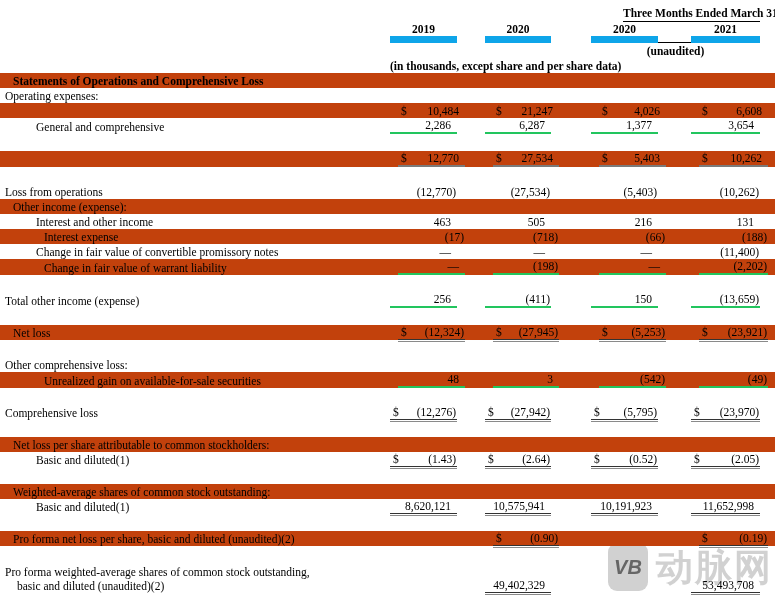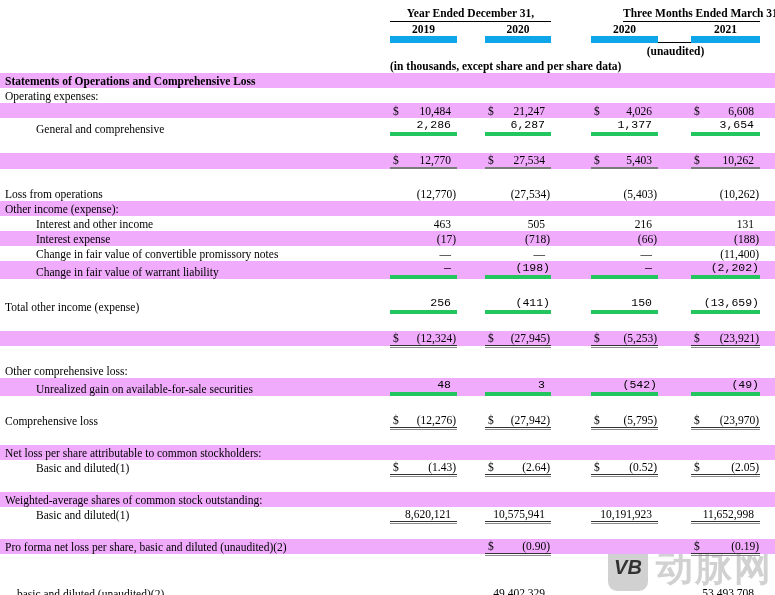--- a/index.html
+++ b/index.html
@@ -9,34 +9,34 @@
   }
   .content { position:relative; z-index:1; padding-top:6px; }
 
   .row {
     display:grid;
     grid-template-columns:390px 67px 28px 66px 40px 67px 33px 69px;
     align-items:end;
     min-height:15px; line-height:14px;
   }
   .hdr { min-height:15px; }
-  .hl { background:#f0abfc; }
+  .hl { background:#c2410c;padding-left:8px; }
   .b { font-weight:bold; }
 
   .c.label { padding-left:5px; white-space:nowrap; grid-column:1; }
   .label.ind { padding-left:36px; }
   .ind2 { padding-left:12px; }
 
   .num { display:flex; justify-content:flex-end; align-items:baseline; position:relative; padding:0 1px; white-space:nowrap; }
   .num .dollar { margin-right:auto; padding-left:2px; }
   .val.pad { padding-right:5px; }
 
   .col1 { grid-column:2; } .col2 { grid-column:4; } .col3 { grid-column:6; } .col4 { grid-column:8; }
 
-  .rule-single { border-bottom:4px solid #22c55e;font-family:Liberation Mono, monospace; }
+  .rule-single { border-bottom:2px solid #22c55e; }
   .rule-thick  { border-bottom:2px solid #7a7a7a; }
   .rule-double { border-bottom:1px solid #333333; }
   .rule-double::after {
     content:""; position:absolute; left:0; right:0; bottom:-3px; height:1.5px; background:#8a8a8a;
   }
 
   .spacer { min-height:17px; }
   .two-line { min-height:30px; }
 
   .grp { font-weight:bold; text-align:center; border-bottom:1px solid #000; white-space:nowrap; padding-bottom:1px; }
@@ -46,38 +46,37 @@
   .gfill { grid-column:7; border-bottom:1px solid #000; min-height:14px; }
   .note2 { grid-column:6/9; text-align:center; font-weight:bold; }
   .units { grid-column:2/9; text-align:left; font-weight:bold; white-space:nowrap; }
 
   .watermark {
     position:absolute; right:2px; bottom:4px; z-index:0;
     display:flex; align-items:center; gap:8px; opacity:0.8;
     font-family:"Liberation Sans", sans-serif;
   }
   .wm-logo {
-    width:40px; height:48px; background:#c6c6c6; color:#000000; border-radius:9px;
+    width:40px; height:48px; background:#c6c6c6; color:#404040; border-radius:9px;
     display:flex; align-items:center; justify-content:center;
     font-weight:bold; font-style:italic; font-size:20px;
   }
   .wm-text { font-size:37px; font-weight:bold; color:#c6c6c6; letter-spacing:2px; line-height:1; }
 </style>
 </head>
 <body>
 
 <div class="watermark">
   <span class="wm-logo">VB</span>
   <span class="wm-text">动脉网</span>
 </div>
 
 <div class="content">
 
   <div class="row hdr">
-    <div class="grp g1">Year Ended December 31,</div>
     <div class="grp g2">Three Months Ended March 31,</div>
   </div>
 
   <div class="row hdr">
     <div class="yr y1">2019</div>
     <div class="yr y2">2020</div>
     <div class="yr y3">2020</div>
     <div class="gfill"></div>
     <div class="yr y4">2021</div>
   </div>
@@ -251,20 +250,21 @@
         </div>
         <div class="c num col3 rule-single">
           <span class="val pad">150</span>
         </div>
         <div class="c num col4 rule-single">
           <span class="val">(13,659)</span>
         </div>
       </div>
       <div class="row spacer"></div>
       <div class="row hl">
+        <div class="c label">Net loss</div>
         <div class="c num col1 rule-double">
           <span class="dollar">$</span>
           <span class="val">(12,324)</span>
         </div>
         <div class="c num col2 rule-double">
           <span class="dollar">$</span>
           <span class="val">(27,945)</span>
         </div>
         <div class="c num col3 rule-double">
           <span class="dollar">$</span>
@@ -378,20 +378,21 @@
         </div>
         <div class="c num col3"></div>
         <div class="c num col4 rule-double">
           <span class="dollar">$</span>
           <span class="val">(0.19)</span>
         </div>
       </div>
       <div class="row spacer"></div>
       <div class="row two-line">
         <div class="c label">
+          <div>Pro forma weighted-average shares of common stock outstanding,</div>
           <div class="ind2">basic and diluted (unaudited)(2)</div>
         </div>
         <div class="c num col1"></div>
         <div class="c num col2 rule-double">
           <span class="val pad">49,402,329</span>
         </div>
         <div class="c num col3"></div>
         <div class="c num col4 rule-double">
           <span class="val pad">53,493,708</span>
         </div>

